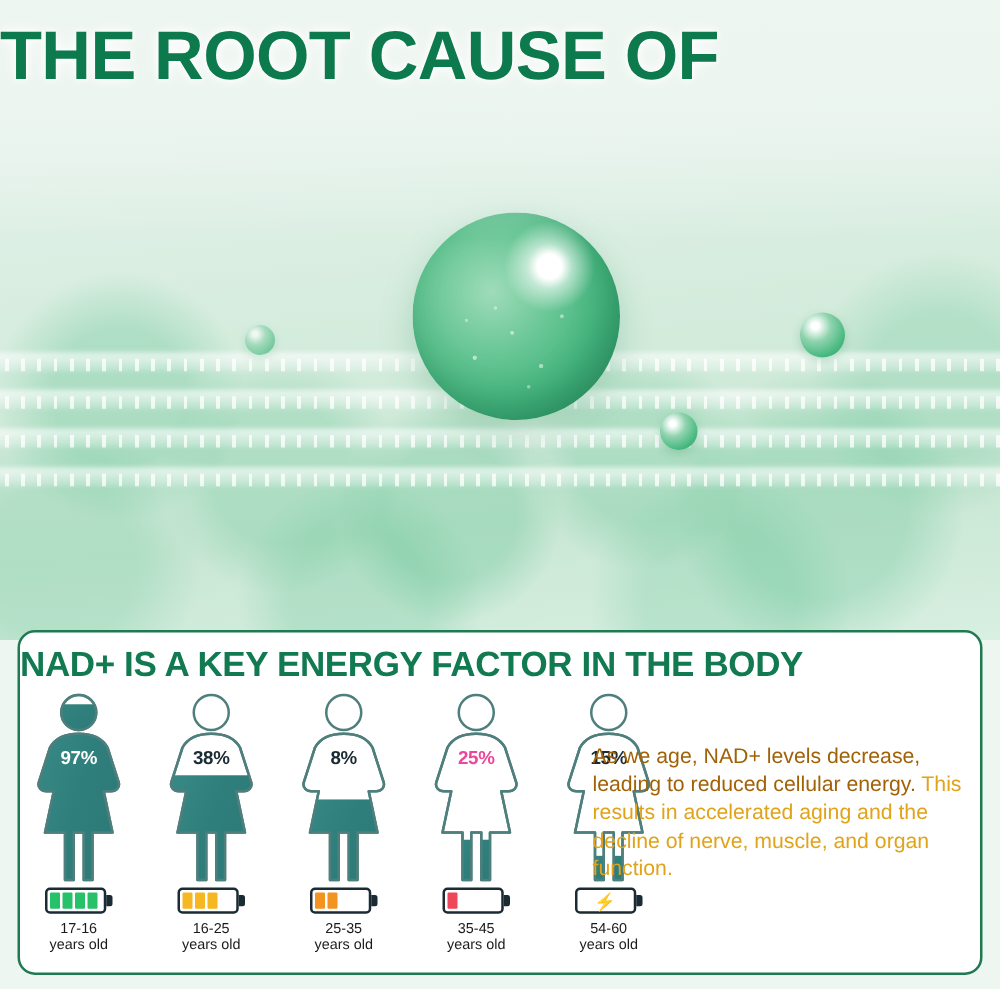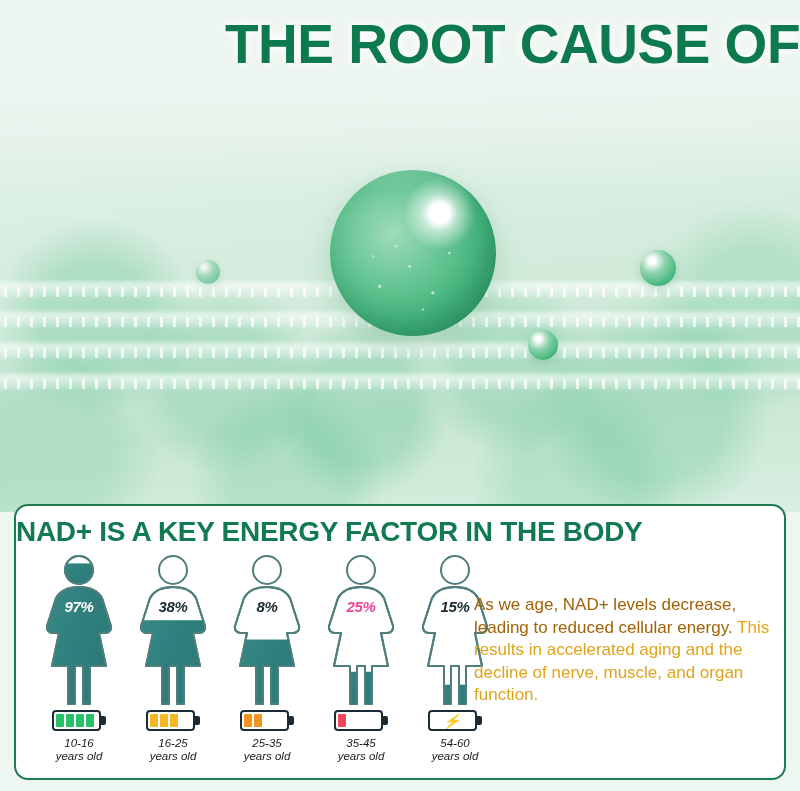--- a/index.html
+++ b/index.html
@@ -69,21 +69,21 @@
     box-shadow:0 3px 8px rgba(60,150,105,.28);
   }
   .hero-fade{
     position:absolute; left:0; top:0; width:800px; height:190px;
     background:linear-gradient(180deg, rgba(238,246,241,.96) 0%, rgba(238,246,241,.82) 48%, rgba(238,246,241,0) 100%);
   }
 
   
   .title{
     position:absolute; left:0; top:14px; width:800px;
-    text-align:right; z-index:6;
+    text-align:left; z-index:6;
     color:#0d7a4d;
     font-weight:bold;
     font-size:55px;
     line-height:60px;
     letter-spacing:-0.5px;
     text-shadow:
       0 0 7px rgba(255,255,255,.95),
       0 0 14px rgba(255,255,255,.9),
       1px 1px 0 rgba(255,255,255,.8);
   }
@@ -102,22 +102,22 @@
     position:absolute; left:0; top:10px; width:772px;
     text-align:left;
     color:#127a50;
     font-weight:bold;
     font-size:28px;
     letter-spacing:-0.3px;
   }
 
   
   .figures{
-    position:absolute; left:20px; top:48px;
-    display:flex; gap:8px;font-style:italic;
+    position:absolute; left:4px; top:48px;
+    display:flex; gap:20px;
   }
   .fig-col{ width:86px; display:flex; flex-direction:column; align-items:center; }
   .person-wrap{ position:relative; width:82px; height:152px; }
   .person-wrap svg{ display:block; width:82px; height:152px; }
   .pct{
     position:absolute; left:0; width:82px; text-align:center;
     font-size:15px; font-weight:bold; letter-spacing:-.3px;
   }
 
   
@@ -203,21 +203,21 @@
         <div class="batt">
           <div class="batt-body">
             <div class="cell" style="background: rgb(39, 193, 106);"></div>
             <div class="cell" style="background: rgb(39, 193, 106);"></div>
             <div class="cell" style="background: rgb(39, 193, 106);"></div>
             <div class="cell" style="background: rgb(39, 193, 106);"></div>
           </div>
           <div class="batt-tip"></div>
         </div>
         <div class="age">
-          <div>10-16</div>
+          <div>17-16</div>
           <div>years old</div>
         </div>
       </div>
       <div class="fig-col">
         <div class="person-wrap">
           <svg viewBox="0 0 82 152">
             <defs>
               <clipPath id="clipBodyf1">
                 <path d="M41 33 C30 33 22 37 18 44 L9 72 C8 76 11 79 15 79 L21 79 L14 112 L30 112 L30 150 L37 150 L37 112 L45 112 L45 150 L52 150 L52 112 L68 112 L61 79 L67 79 C71 79 74 76 73 72 L64 44 C60 37 52 33 41 33 Z"></path>
               </clipPath>

